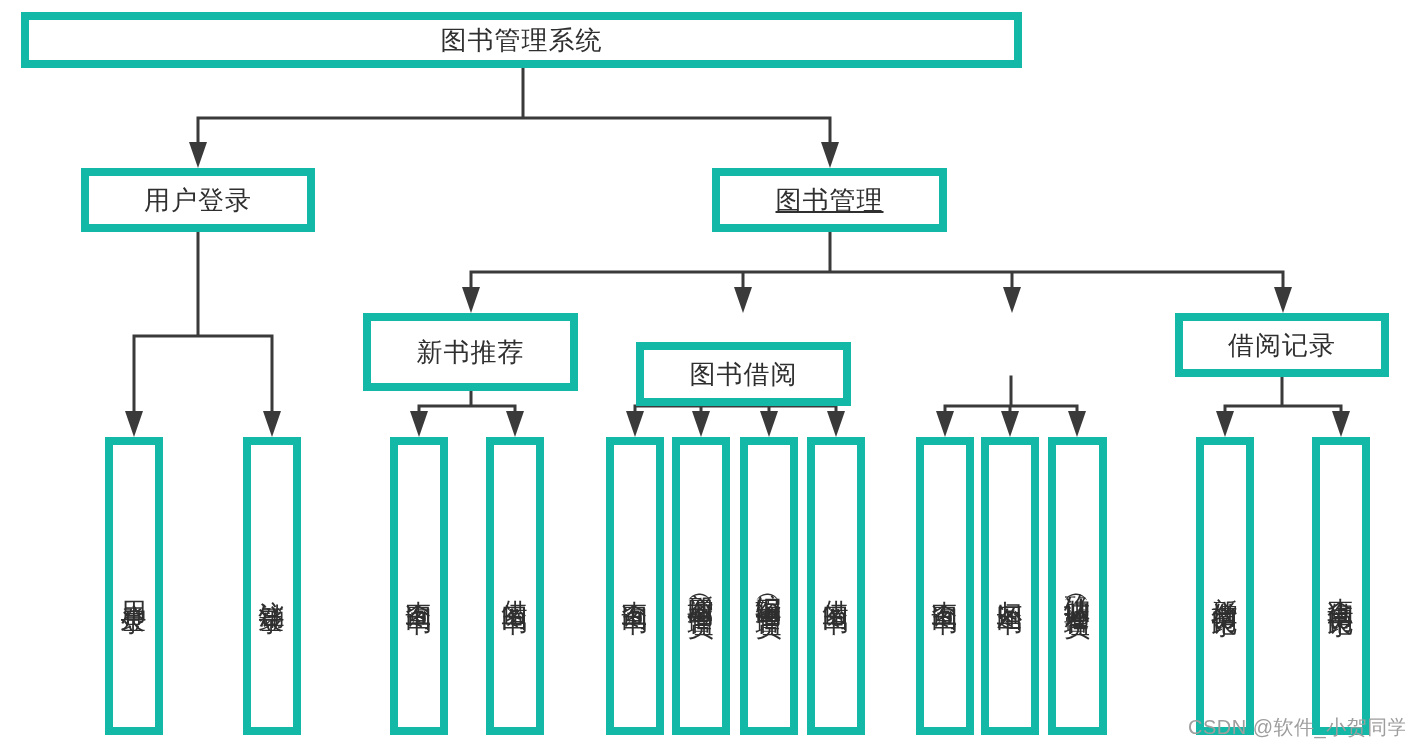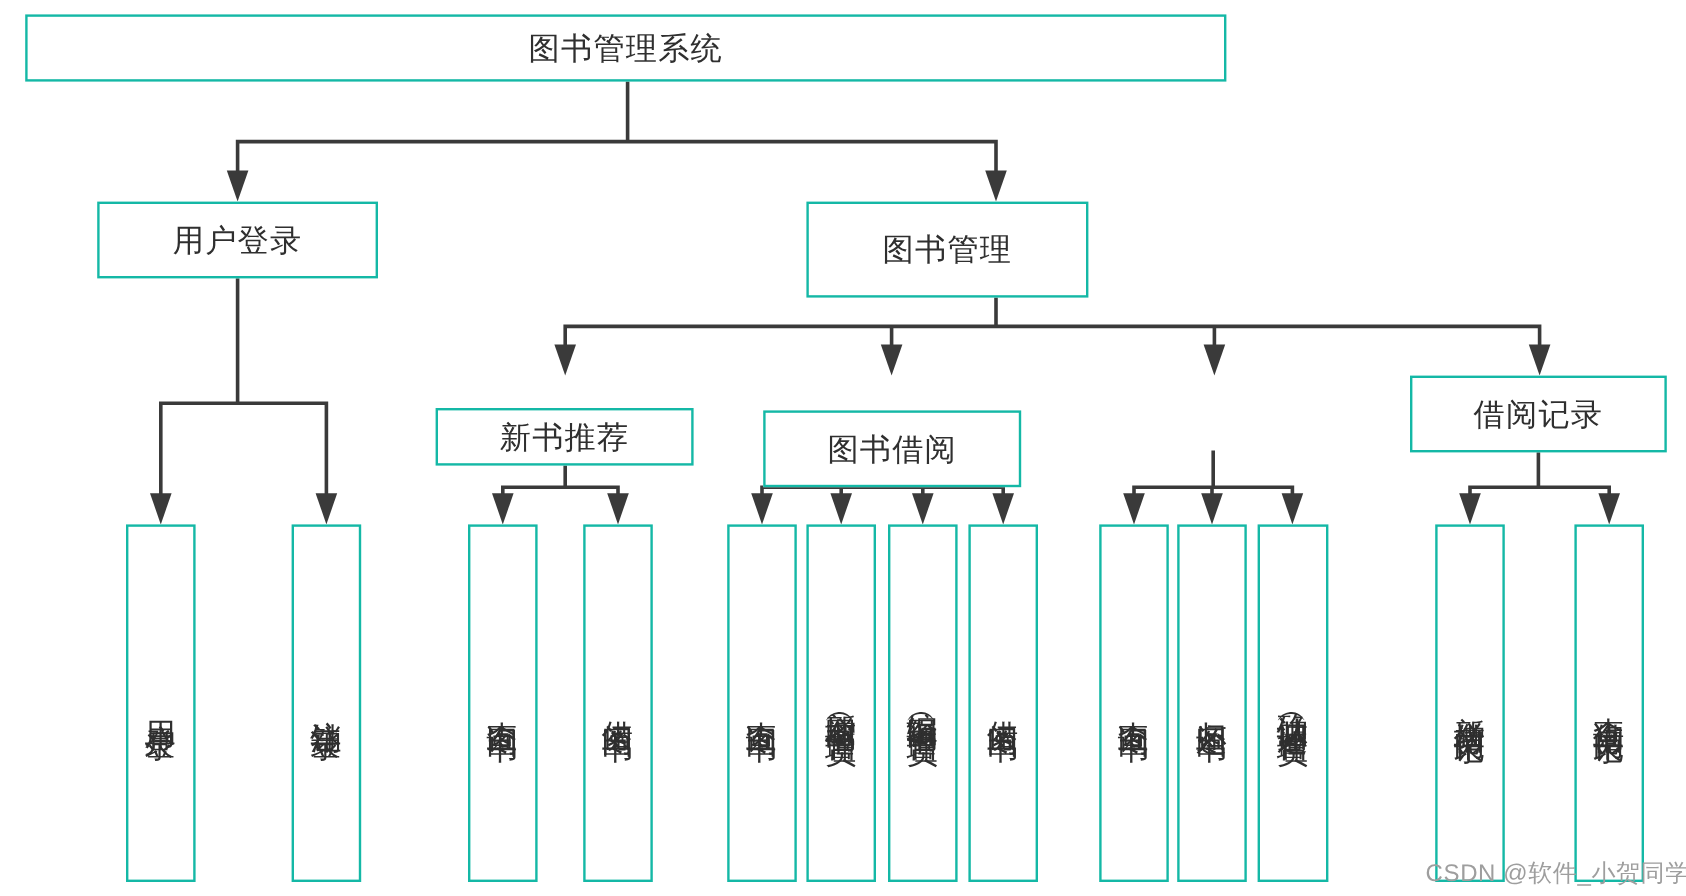--- a/index.html
+++ b/index.html
@@ -13,21 +13,21 @@
   }
   #wires {
     position: absolute;
     left: 0; top: 0;
     width: 1405px; height: 747px;
     z-index: 1;
   }
   .node {
     position: absolute;
     box-sizing: border-box;
-    border: 2px solid #14b8a6;
+    border: 8px solid #14b8a6;
     background: #ffffff;
     color: #2f2f2f;
     display: flex;
     align-items: center;
     justify-content: center;
     z-index: 2;
     font-size: 26px;
     line-height: 1;
     white-space: nowrap;
   }
@@ -88,25 +88,25 @@
     </g>
   </svg>
 
   <div class="node hnode" style="left:21px; top:12px; width:1001px; height:56px;">
       <span>图书管理系统</span>
     </div>
 
   <div class="node hnode" style="left:81px; top:168px; width:234px; height:64px;">
       <span>用户登录</span>
     </div>
-  <div class="node hnode" style="left:672px; top:168px; width:235px; height:80px;">
+  <div class="node hnode" style="left:712px; top:168px; width:235px; height:64px;text-decoration:underline;">
       <span>图书管理</span>
     </div>
 
-  <div class="node hnode" style="left:363px; top:313px; width:215px; height:48px;margin-top:27px;">
+  <div class="node hnode" style="left:363px; top:313px; width:215px; height:78px;">
       <span>新书推荐</span>
     </div>
   <div class="node hnode" style="left:636px; top:313px; width:215px; height:64px;margin-top:29px;">
       <span>图书借阅</span>
     </div>
   <div class="node hnode" style="left:1175px; top:313px; width:214px; height:64px;">
       <span>借阅记录</span>
     </div>
 
   <div class="node vnode" style="left:105px; top:437px; width:58px; height:298px;">

